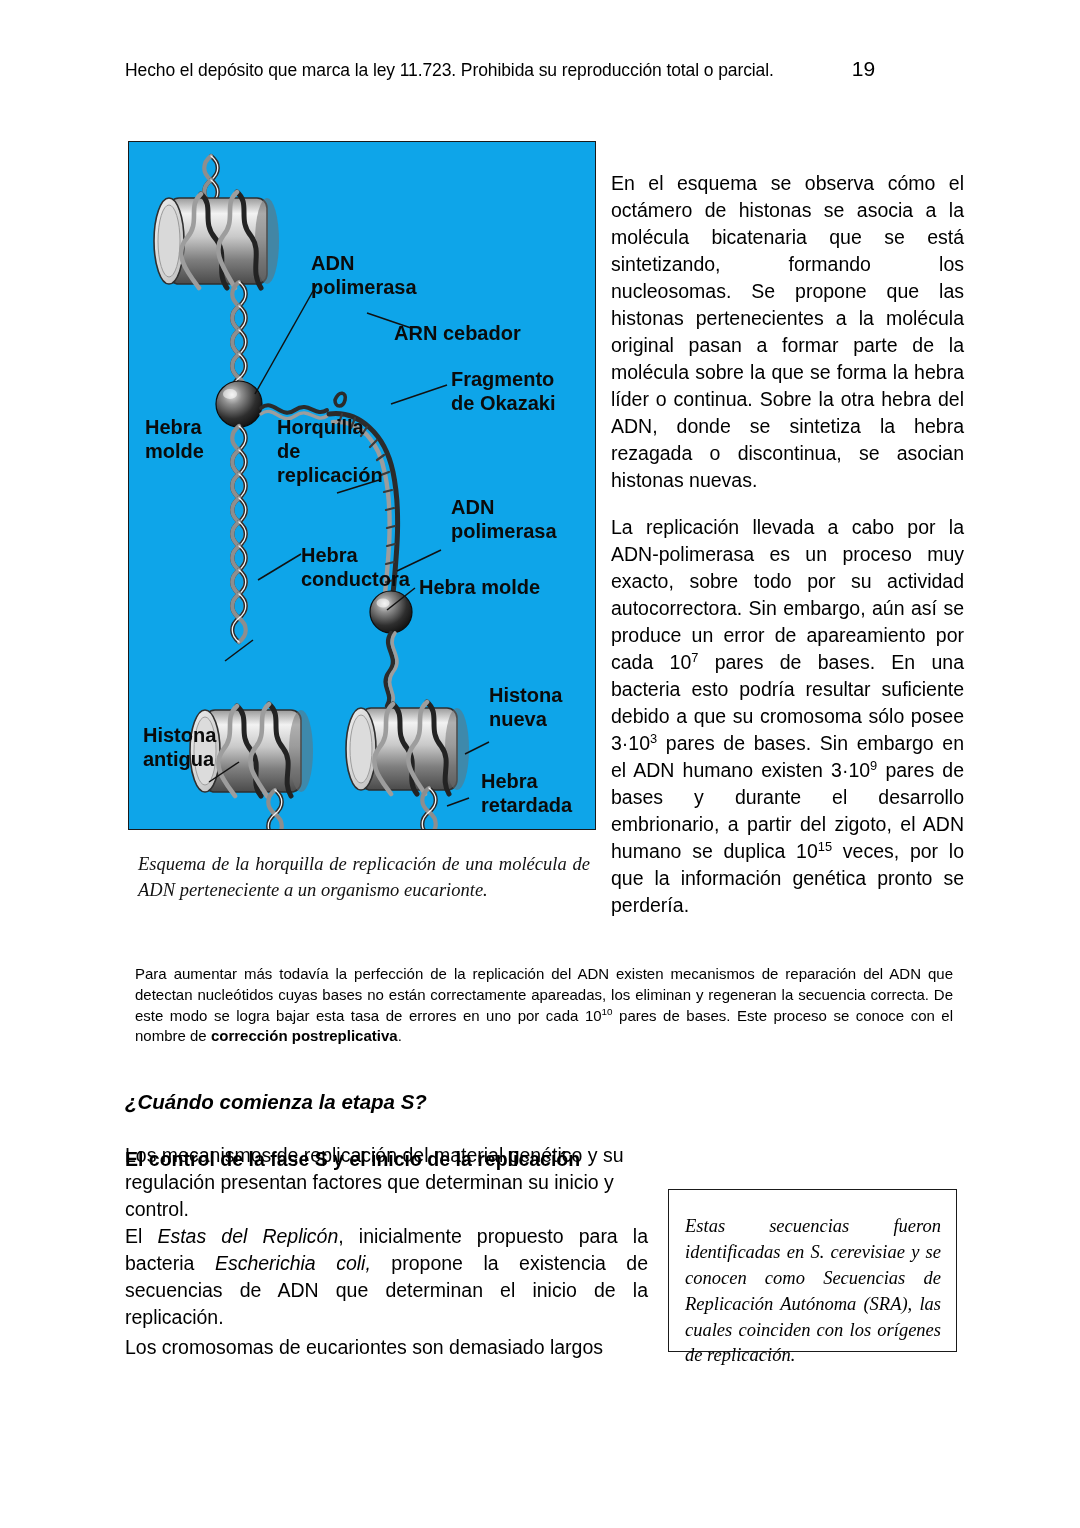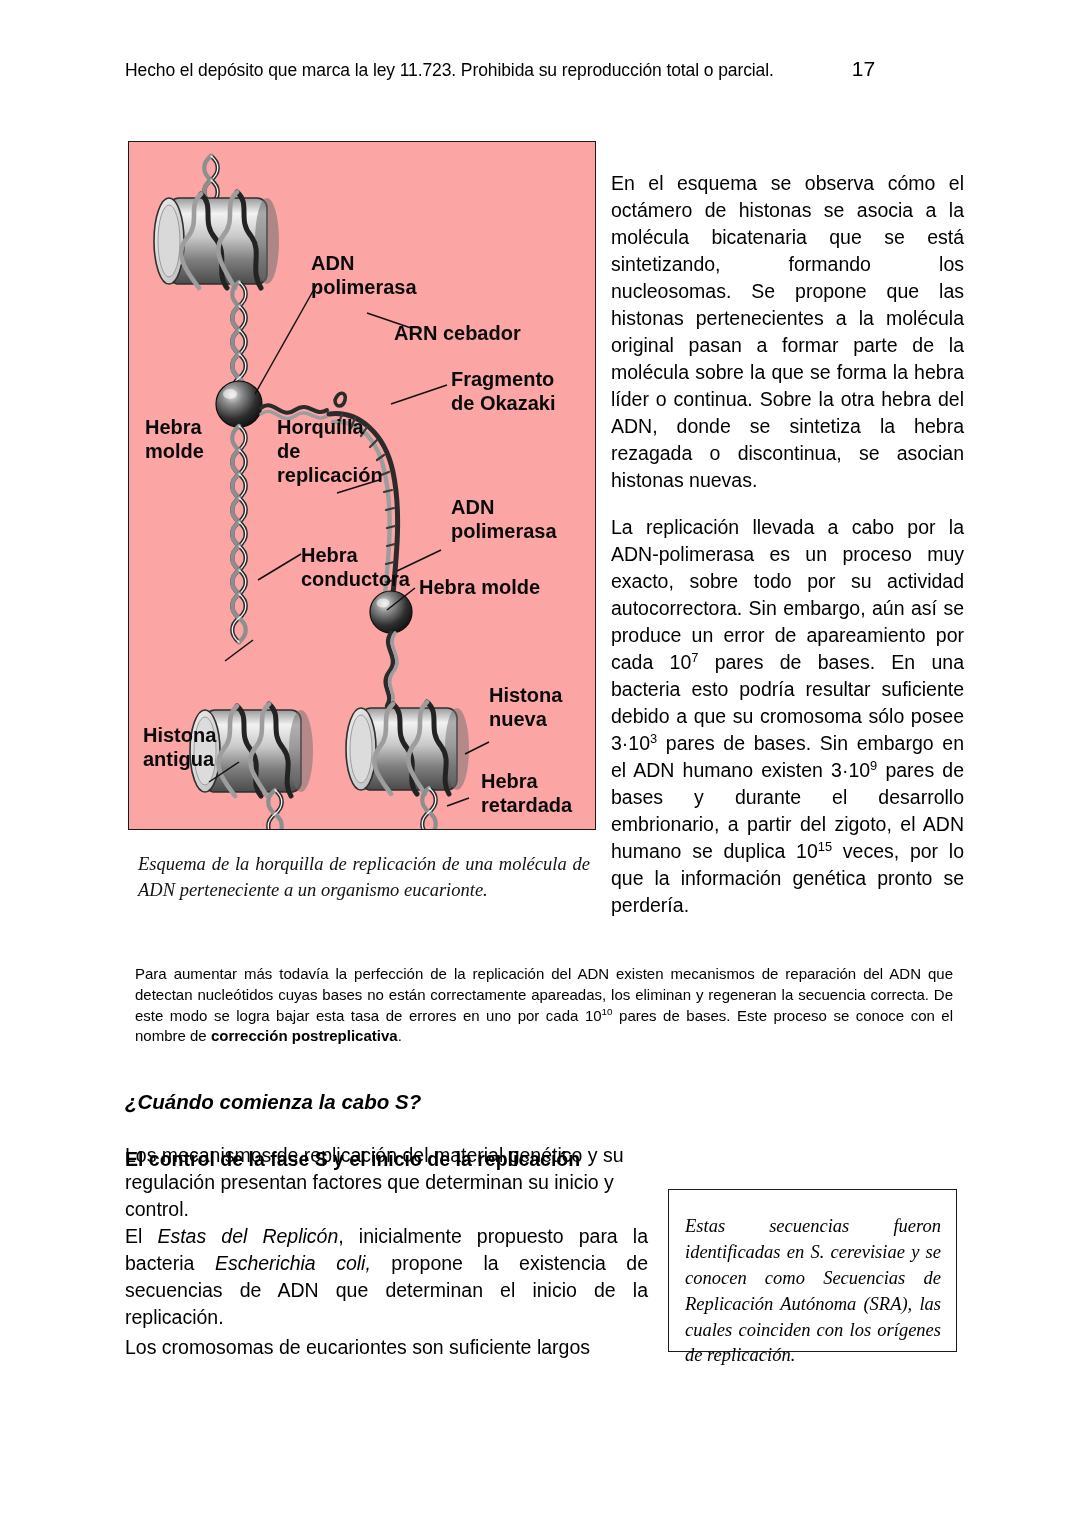--- a/index.html
+++ b/index.html
@@ -47,21 +47,21 @@
   }
 
   
   .figure-box {
     position: absolute;
     left: 128px;
     top: 141px;
     width: 466px;
     height: 687px;
     border: 1.6px solid #1a1a1a;
-    background: #fca5a5;
+    background: #0ea5e9;
     overflow: hidden;
   }
   .figure-svg { display: block; width: 100%; height: 100%; }
 
   .figure-caption {
     position: absolute;
     left: 138px;
     top: 851px;
     width: 452px;
     font-family: "Liberation Serif", serif;
@@ -179,21 +179,21 @@
     fill: #0b0b0b;
   }
 </style>
 </head>
 <body>
 
 <div class="page">
 
   <div class="page-header">
     <span class="header-text">Hecho el depósito que marca la ley 11.723.  Prohibida su reproducción total o parcial.</span>
-    <span class="header-page-number">17</span>
+    <span class="header-page-number">19</span>
   </div>
 
   <div class="figure-box">
     <svg class="figure-svg" viewBox="0 0 466 687" preserveAspectRatio="xMidYMid meet">
       <defs>
         <linearGradient id="cylGrad" x1="0" y1="0" x2="0" y2="1">
           <stop offset="0%" stop-color="#9a9a9a"></stop>
           <stop offset="18%" stop-color="#f2f2f2"></stop>
           <stop offset="45%" stop-color="#c9c9c9"></stop>
           <stop offset="72%" stop-color="#7e7e7e"></stop>
@@ -385,27 +385,27 @@
 
   <div class="right-col">
     <p>En el esquema se observa cómo el octámero de histonas se asocia a la molécula bicatenaria que se está sintetizando, formando los nucleosomas. Se propone que las histonas pertenecientes a la molécula original pasan a formar parte de la molécula sobre la que se forma la hebra líder o continua. Sobre la otra hebra del ADN, donde se sintetiza la hebra rezagada o discontinua, se asocian histonas nuevas.</p>
     <p><span>La replicación llevada a cabo por la ADN-polimerasa es un proceso muy exacto, sobre todo por su actividad autocorrectora. Sin embargo, aún así se produce un error de apareamiento por cada 10</span><sup>7</sup><span> pares de bases. En una bacteria esto podría resultar suficiente debido a que su cromosoma sólo posee 3·10</span><sup>3</sup><span> pares de bases. Sin embargo en el ADN humano existen 3·10</span><sup>9</sup><span> pares de bases y durante el desarrollo embrionario, a partir del zigoto, el ADN humano se duplica 10</span><sup>15</sup><span> veces, por lo que la información genética pronto se perdería.</span></p>
   </div>
 
   <div class="body-block">
     <p><span>Para aumentar más todavía la perfección de la replicación del ADN existen mecanismos de reparación del ADN que detectan nucleótidos cuyas bases no están correctamente apareadas, los eliminan y regeneran la secuencia correcta. De este modo se logra bajar esta tasa de errores en uno por cada 10</span><sup>10</sup><span> pares de bases. Este proceso se conoce con el nombre de </span><span class="bold">corrección postreplicativa</span><span>.</span></p>
   </div>
 
-  <div class="heading-question">¿Cuándo comienza la cabo S?</div>
+  <div class="heading-question">¿Cuándo comienza la etapa S?</div>
   <div class="heading-sub">El control de la fase S y el inicio de la replicación</div>
 
   <div class="lower-col">
     <p class="ragged">Los mecanismos de replicación del material genético y su regulación presentan factores que determinan su inicio y control.</p>
     <p><span>El </span><span class="ital">Estas del Replicón</span><span>, inicialmente propuesto para la bacteria </span><span class="ital">Escherichia coli,</span><span> propone la existencia de secuencias de ADN que determinan el inicio de la replicación.</span></p>
   </div>
 
-  <div class="closing-line">Los cromosomas de eucariontes son suficiente largos</div>
+  <div class="closing-line">Los cromosomas de eucariontes son demasiado largos</div>
 
   <div class="sidenote-box">
     <p>Estas secuencias fueron identificadas en S. cerevisiae y se conocen como Secuencias de Replicación Autónoma (SRA), las cuales coinciden con los orígenes de replicación.</p>
   </div>
 
 </div>
 
 </body></html>

